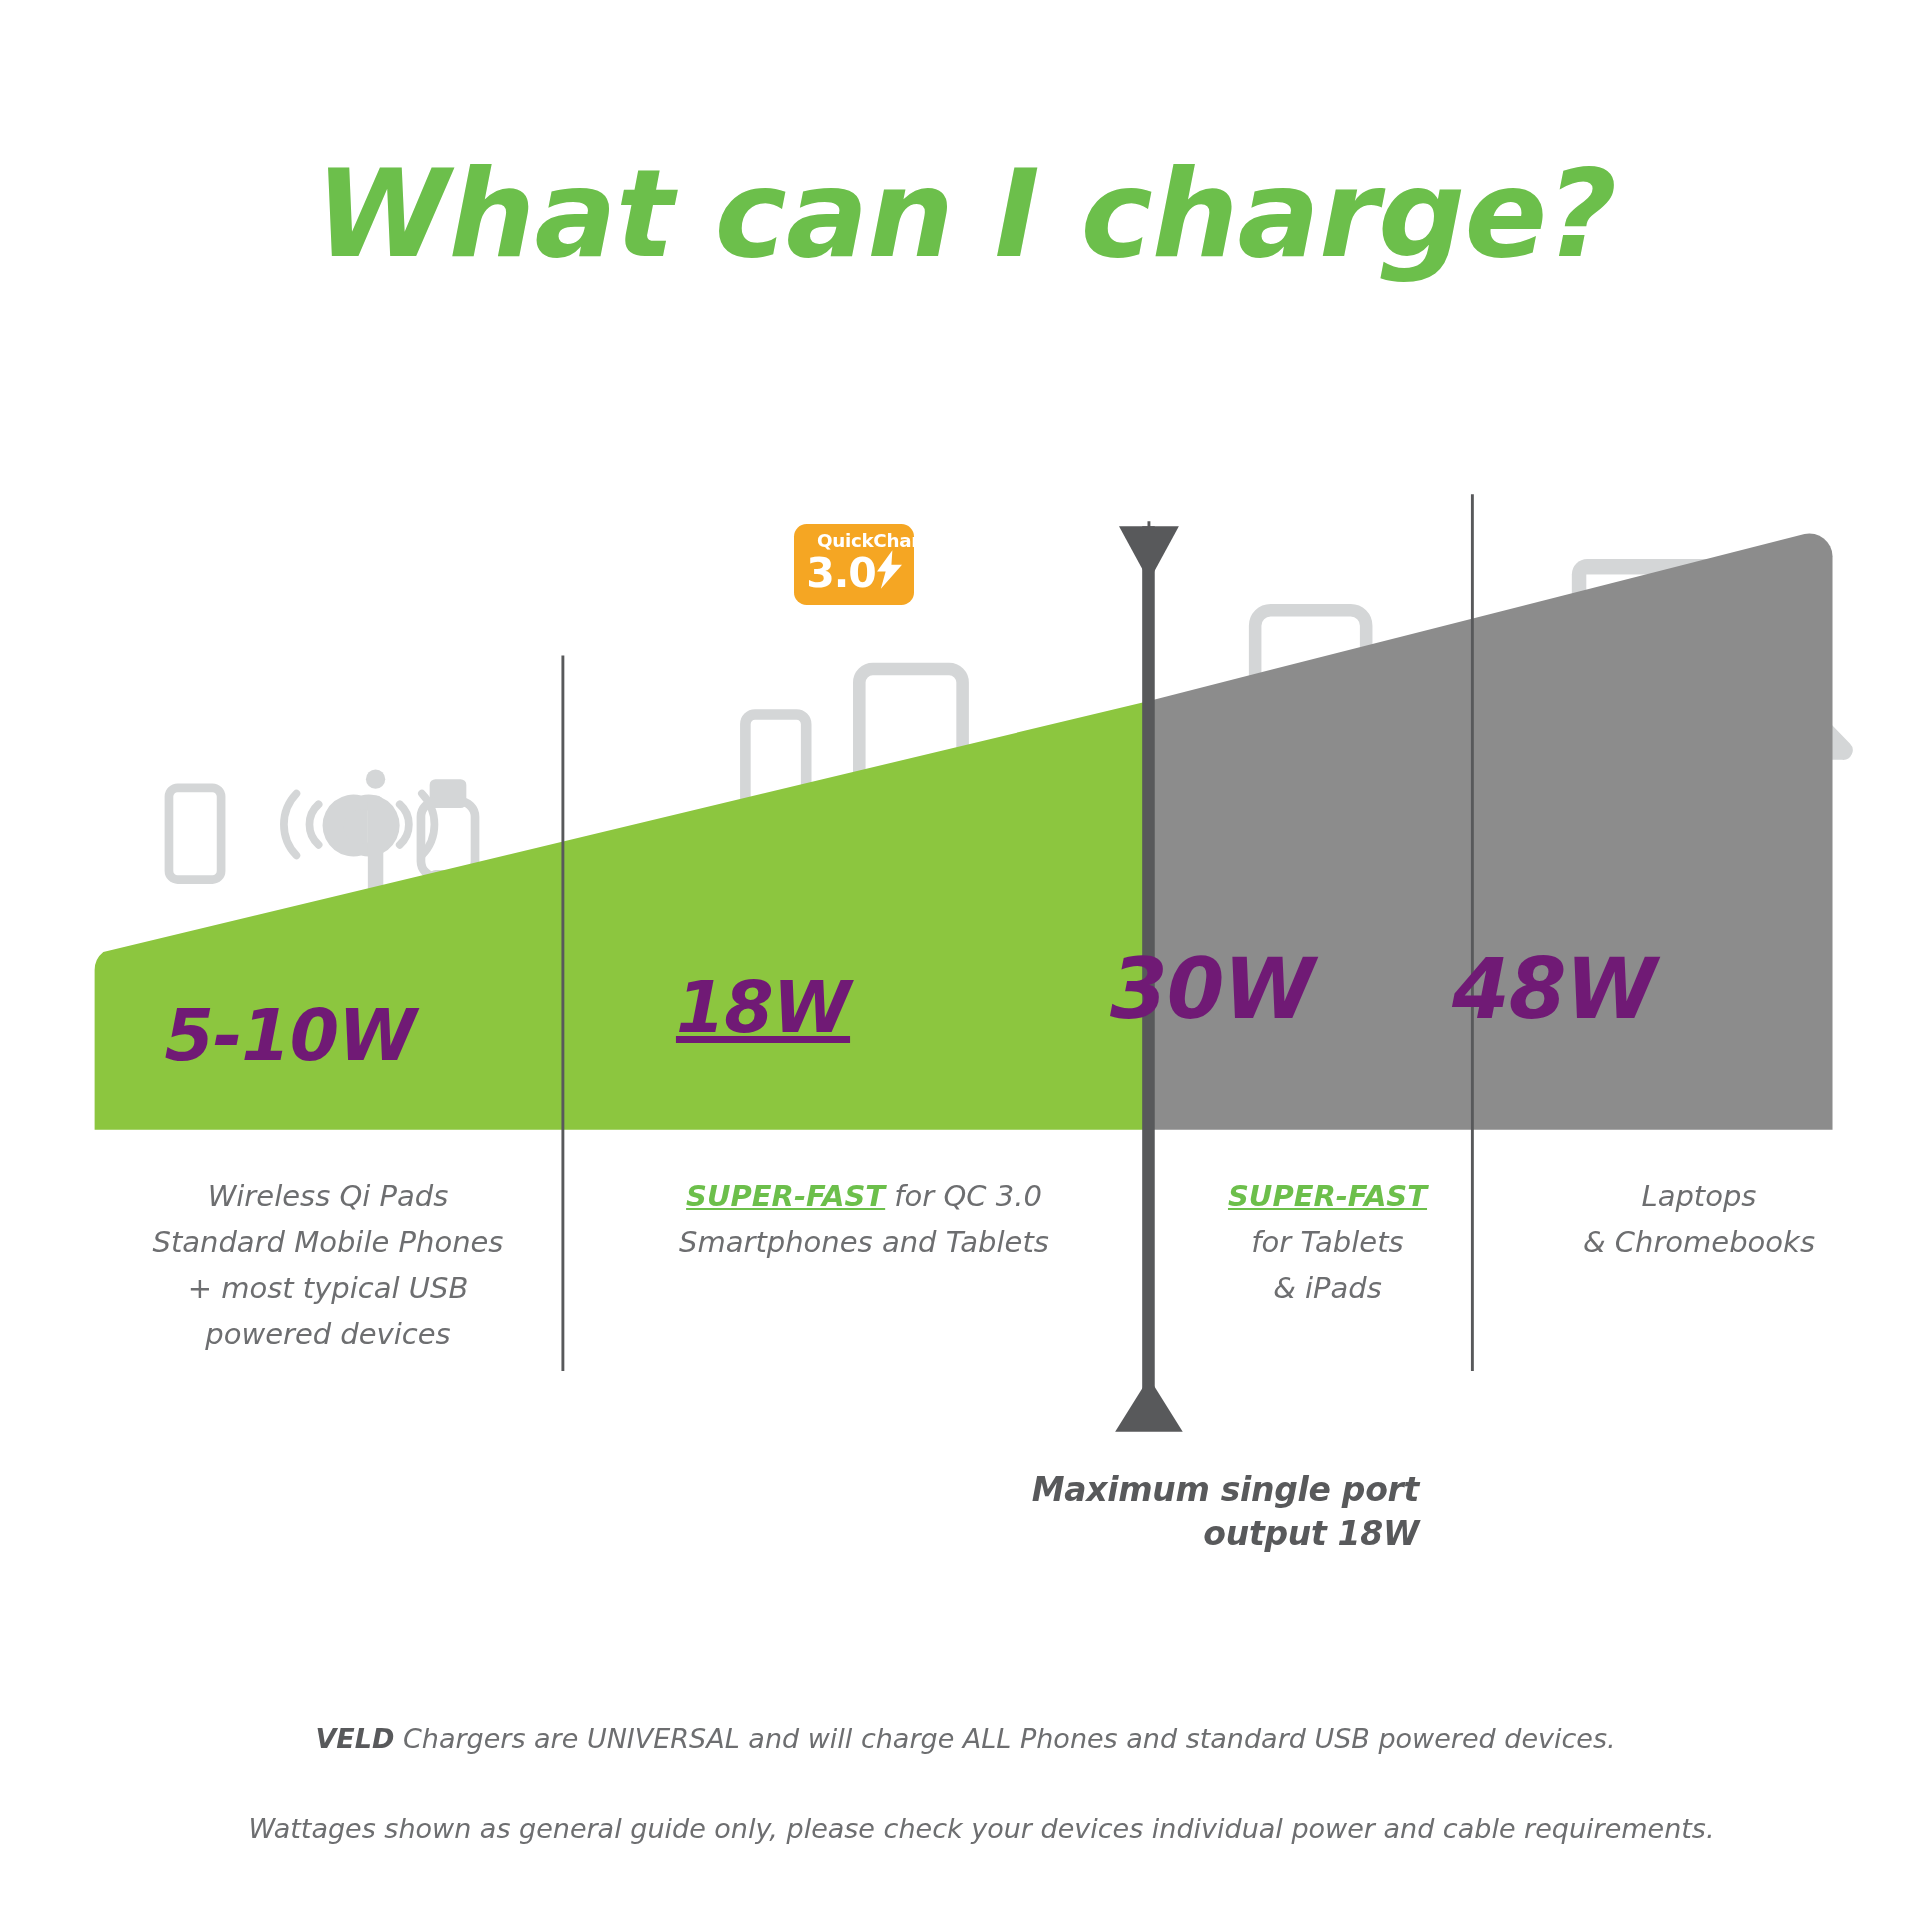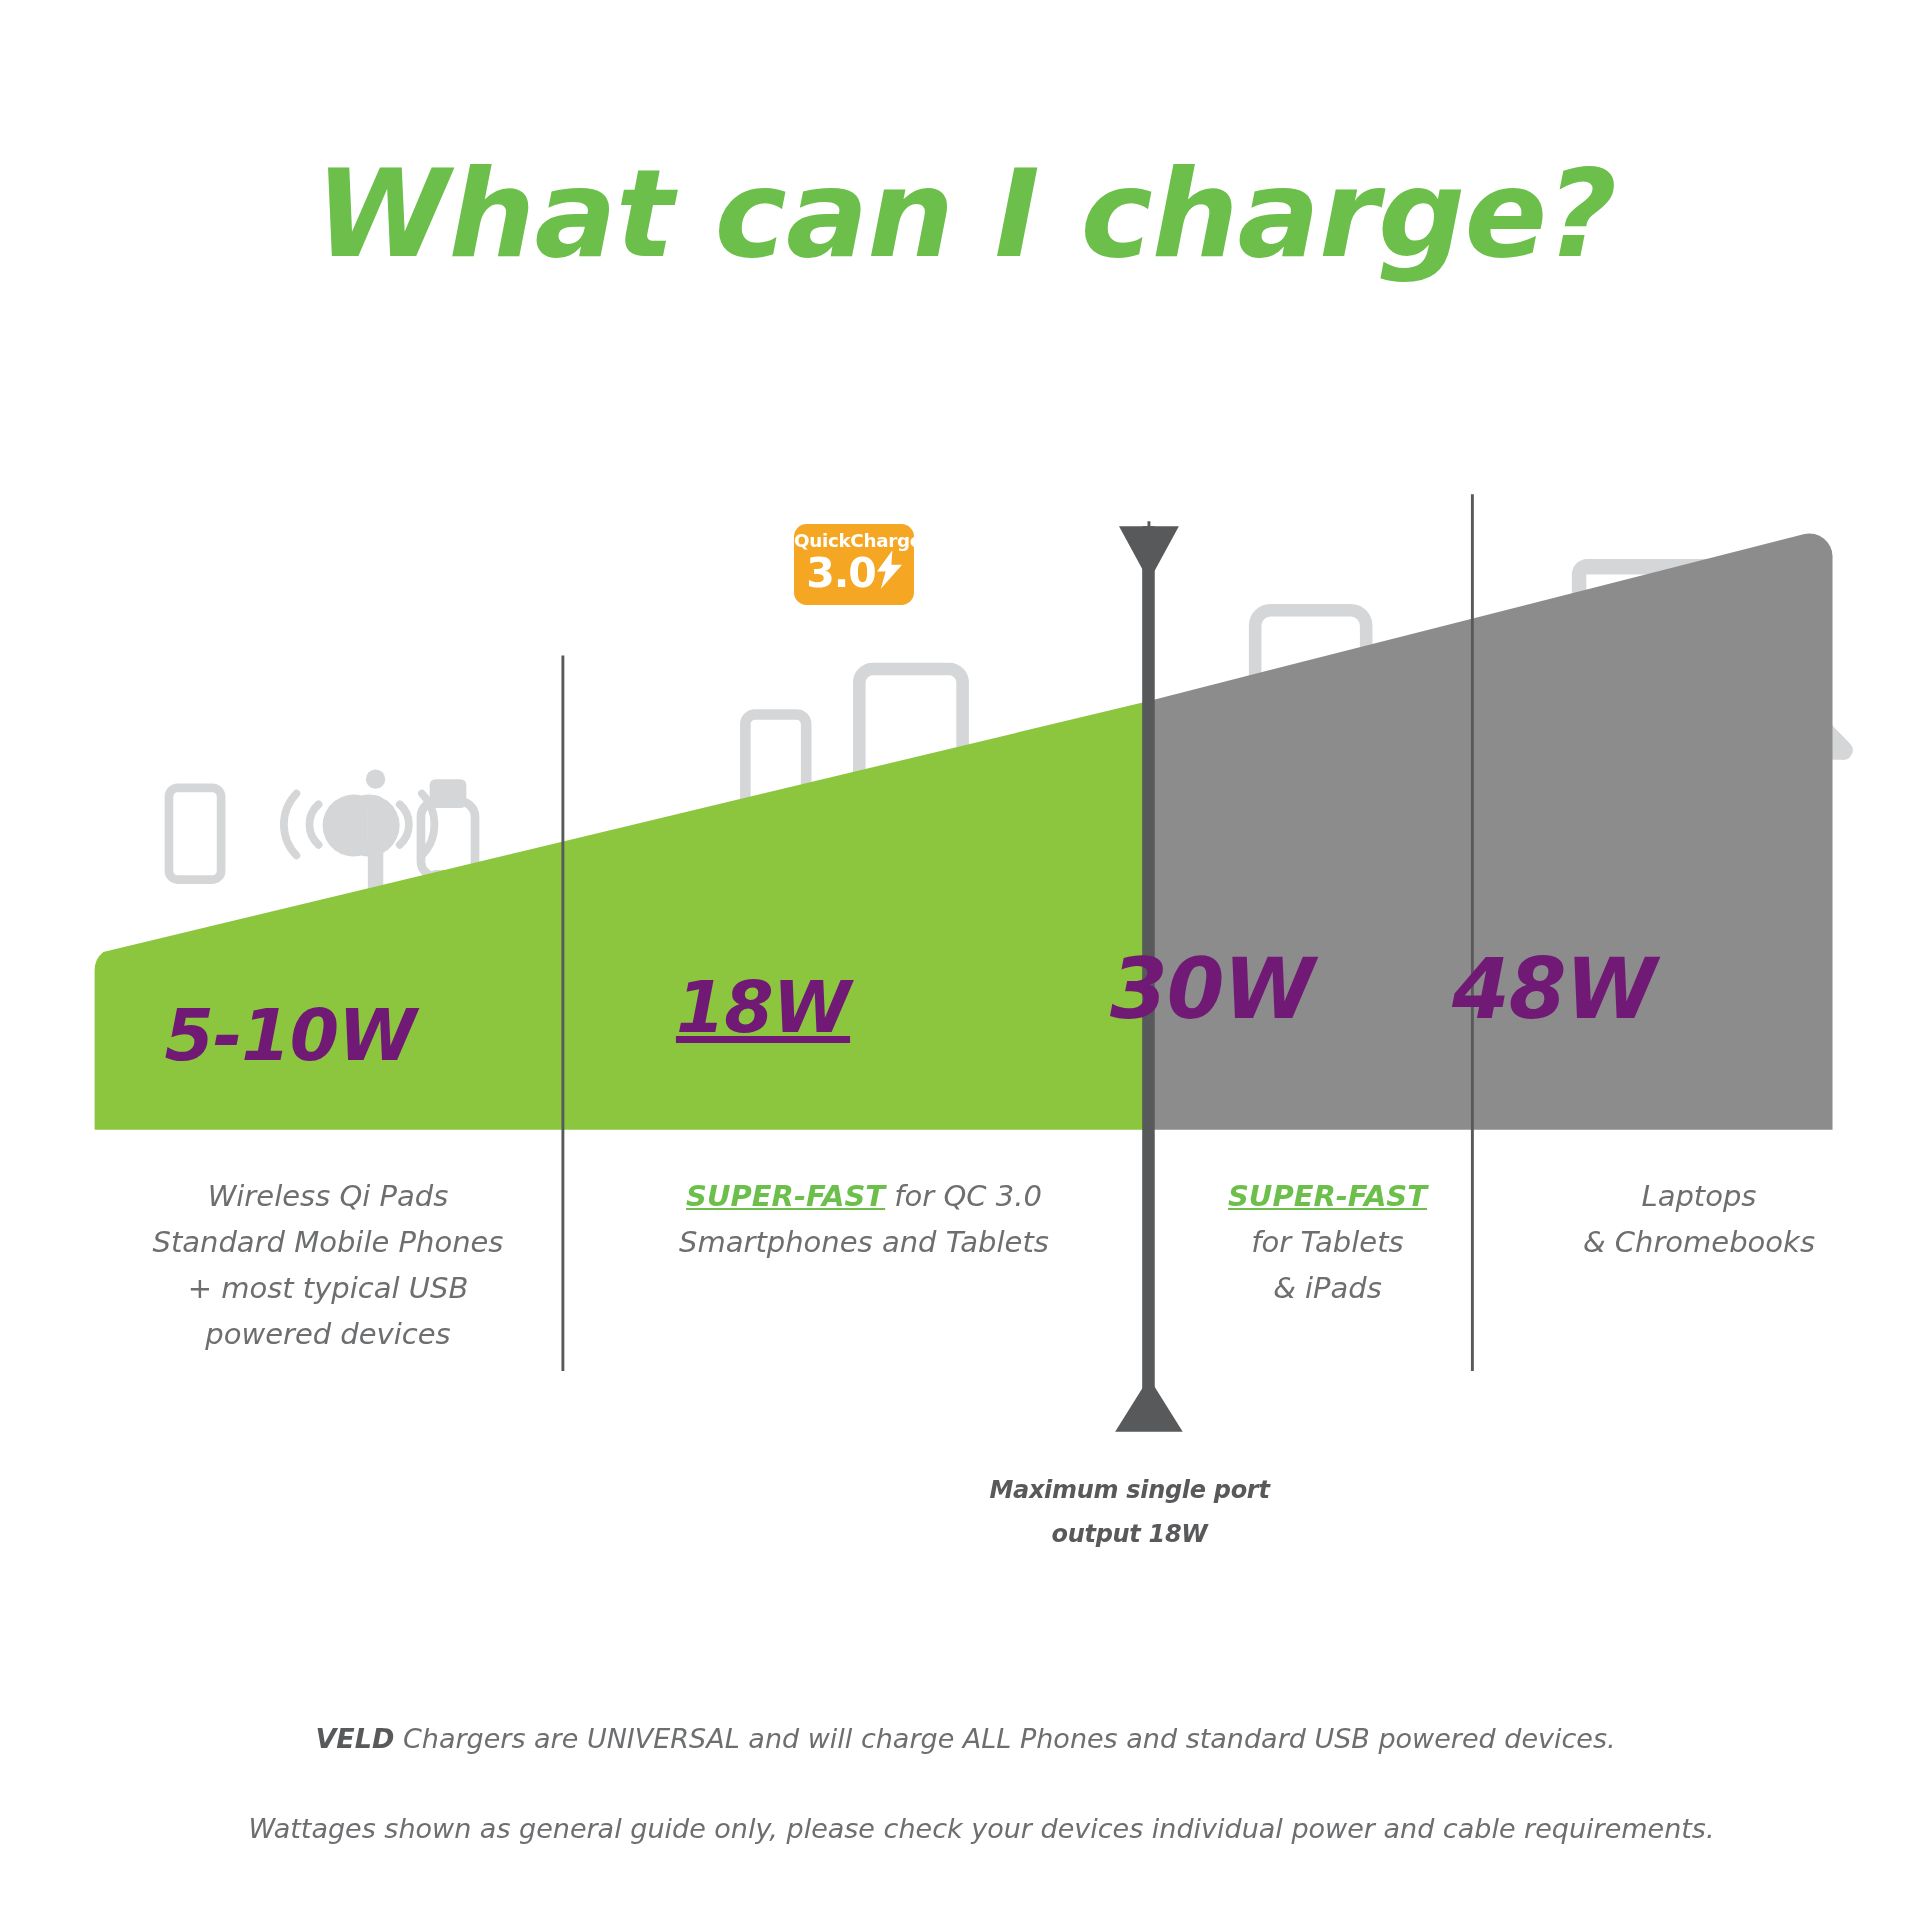--- a/index.html
+++ b/index.html
@@ -66,20 +66,21 @@
     padding-top: 6.8px;
     text-align: center;
   }
   .qc-top {
     font-family: "DejaVu Sans", sans-serif;
     font-size: 18.3px;
     font-weight: bold;
     color: #ffffff;
     line-height: 19.3px;
     letter-spacing: -0.3px;
+    padding-left: 23px;
   }
   .qc-bot {
     font-family: "DejaVu Sans", sans-serif;
     font-size: 41px;
     font-weight: bold;
     color: #ffffff;
     line-height: 44px;
     letter-spacing: -1px;
     display: inline-block;
     vertical-align: middle;
@@ -126,23 +127,23 @@
     font-weight: bold;
     text-decoration: underline;
   }
 
   
   .maxnote {
     position: absolute;
     left: 840px;
     top: 1468px;
     width: 579px;
-    text-align: center;
-    font-family: "DejaVu Sans", sans-serif;
-    font-size: 24px;
+    text-align: right;
+    font-family: "DejaVu Sans", sans-serif;
+    font-size: 33px;
     font-weight: bold;
     font-style: italic;
     line-height: 44px;
     color: #58595b;
     letter-spacing: -0.3px;
   }
 
   
   .foot {
     position: absolute;

